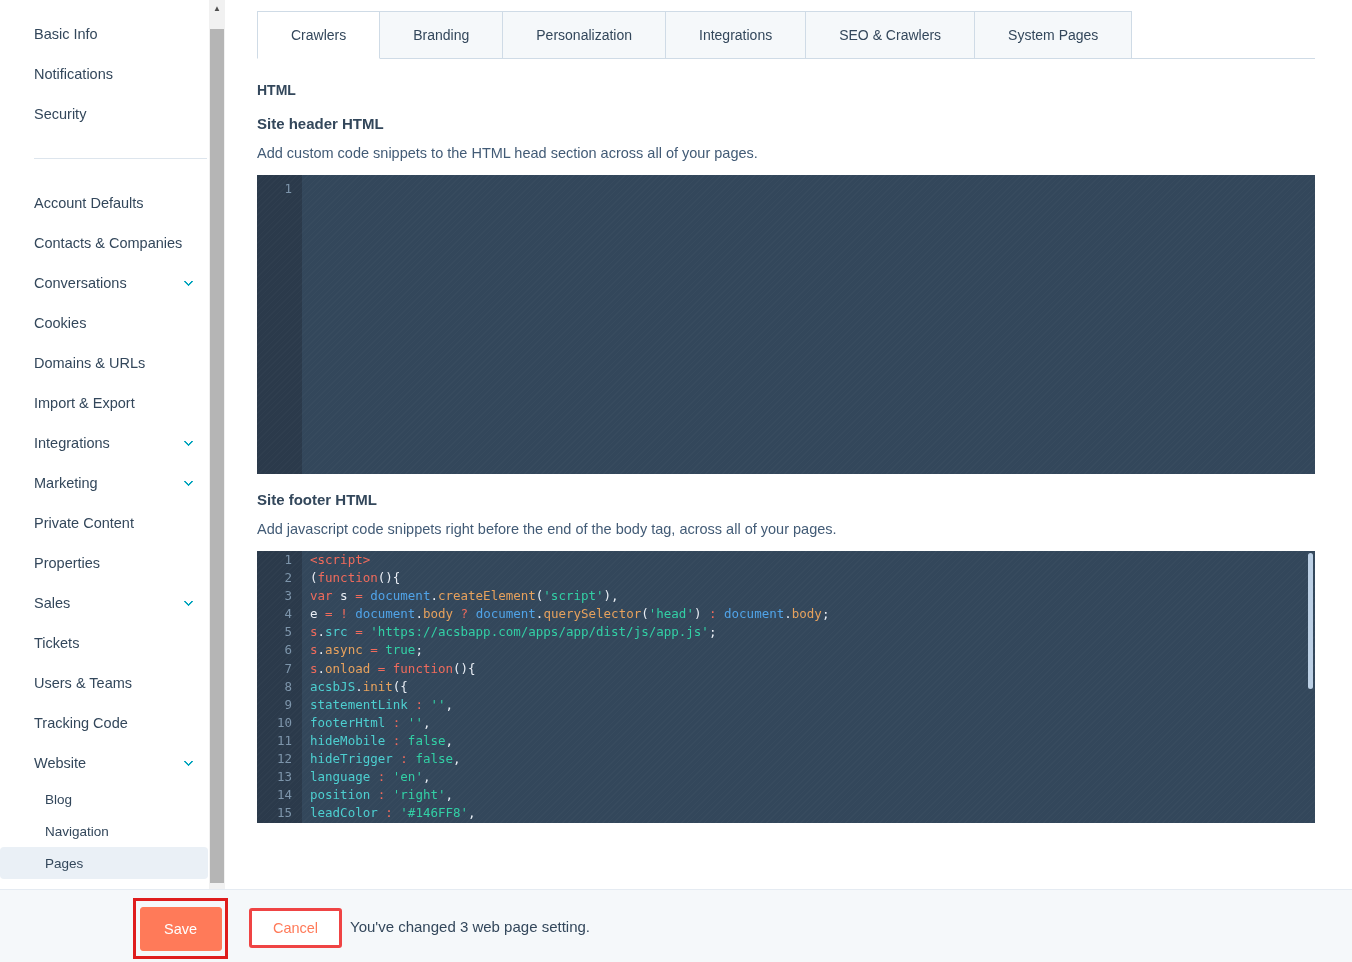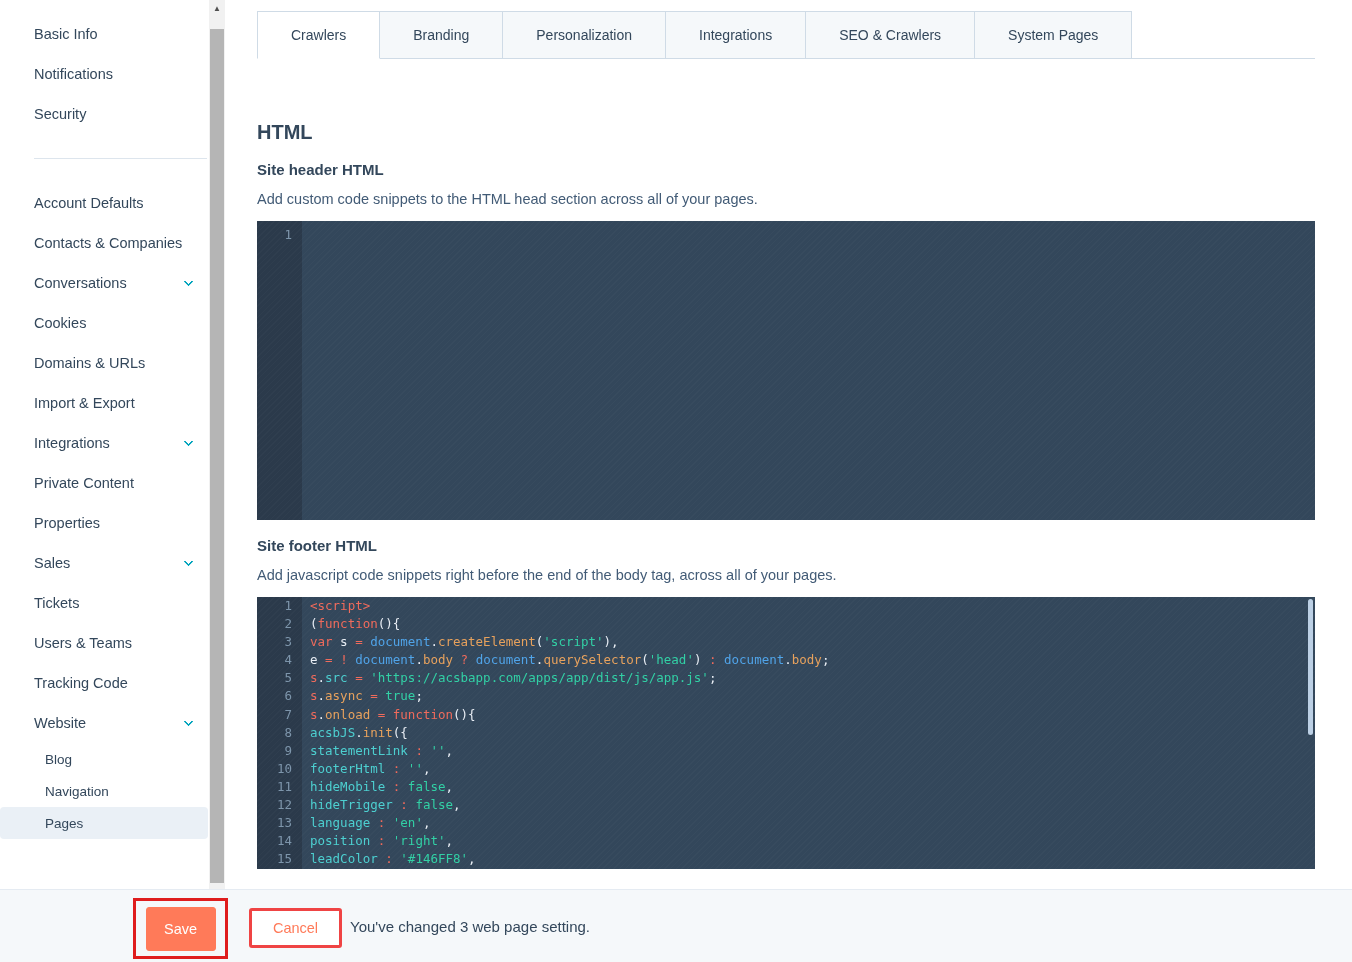--- a/index.html
+++ b/index.html
@@ -28,21 +28,21 @@
 
   
   .main { position:absolute; left:257px; top:0; width:1058px; }
   .tabs { display:flex; margin-top:11px; border-bottom:1px solid #cfdbe6; height:48px; }
   .tab { height:48px; margin-bottom:-1px; padding:0 33px; display:flex; align-items:center;
     background:#f5f8fa; border:1px solid #cfdbe6; border-left-width:0;
     font-family:"Liberation Sans", sans-serif; font-size:14px; color:#33475b; cursor:pointer; }
   .tab:first-child { border-left-width:1px; }
   .tab.active { background:#ffffff; border-bottom-color:#ffffff; }
 
-  .page-heading { margin-top:62px; font-size:20px; font-weight:700; color:#33475b; }
+  .page-heading { margin-top:23px; font-size:14px; font-weight:700; color:#33475b; }
   .section-title { margin-top:17px; font-size:15px; font-weight:700; color:#33475b; }
   .section-desc { margin-top:13px; font-size:14.5px; color:#425b76; }
 
   
   .editor { position:relative; margin-top:14px; width:1058px; background:#33475b;
     font-family:"DejaVu Sans Mono", monospace; font-size:12.5px; line-height:18.1px;
     cursor:text; overflow:hidden; }
   .editor::before { content:""; position:absolute; left:0; top:0; bottom:0; width:45px;
     background:#2b3a4b; }
   .editor::after { content:""; position:absolute; inset:0; pointer-events:none;
@@ -61,21 +61,21 @@
   .tok-c { color:#4ccfd0; }
   .tok-w { color:#e9eef5; }
   .ed-thumb { position:absolute; right:2px; top:2px; width:5px; height:136px;
     background:#bcd0e5; border-radius:3px; cursor:pointer; z-index:3; }
 
   
   .bottom-bar { position:absolute; left:0; bottom:0; width:1352px; height:73px;
     background:#f5f8fa; border-top:1px solid #e5ebf2; }
   .annotation { position:absolute; left:133px; top:8px; width:95px; height:61px;
     border:3px solid #df1d1d; display:flex; align-items:center; justify-content:center; }
-  .save-btn { width:70px; height:44px; background:#ff7a59; border:1px solid #ff7a59;
+  .save-btn { width:82px; height:44px; background:#ff7a59; border:1px solid #ff7a59;
     border-radius:3px; color:#ffffff; font-family:"Liberation Sans", sans-serif;
     font-size:14.5px; cursor:pointer; }
   .cancel-btn { position:absolute; left:249px; top:18px; width:93px; height:40px;
     background:#ffffff; border:3px solid #ef4444; border-radius:3px; color:#ff7a59;
     font-family:"Liberation Sans", sans-serif; font-size:14.5px; cursor:pointer; }
   .status-text { position:absolute; left:350px; top:0; height:73px;
     display:flex; align-items:center; font-size:15px; color:#33475b; }
 </style>
 </head>
 <body>
@@ -108,20 +108,24 @@
       <span>Domains &amp; URLs</span>
     </div>
     <div class="side-item">
       <span>Import &amp; Export</span>
     </div>
     <div class="side-item">
       <span>Integrations</span>
       <span class="chev"></span>
     </div>
     <div class="side-item">
+      <span>Marketing</span>
+      <span class="chev"></span>
+    </div>
+    <div class="side-item">
       <span>Private Content</span>
     </div>
     <div class="side-item">
       <span>Properties</span>
     </div>
     <div class="side-item">
       <span>Sales</span>
       <span class="chev"></span>
     </div>
     <div class="side-item">

